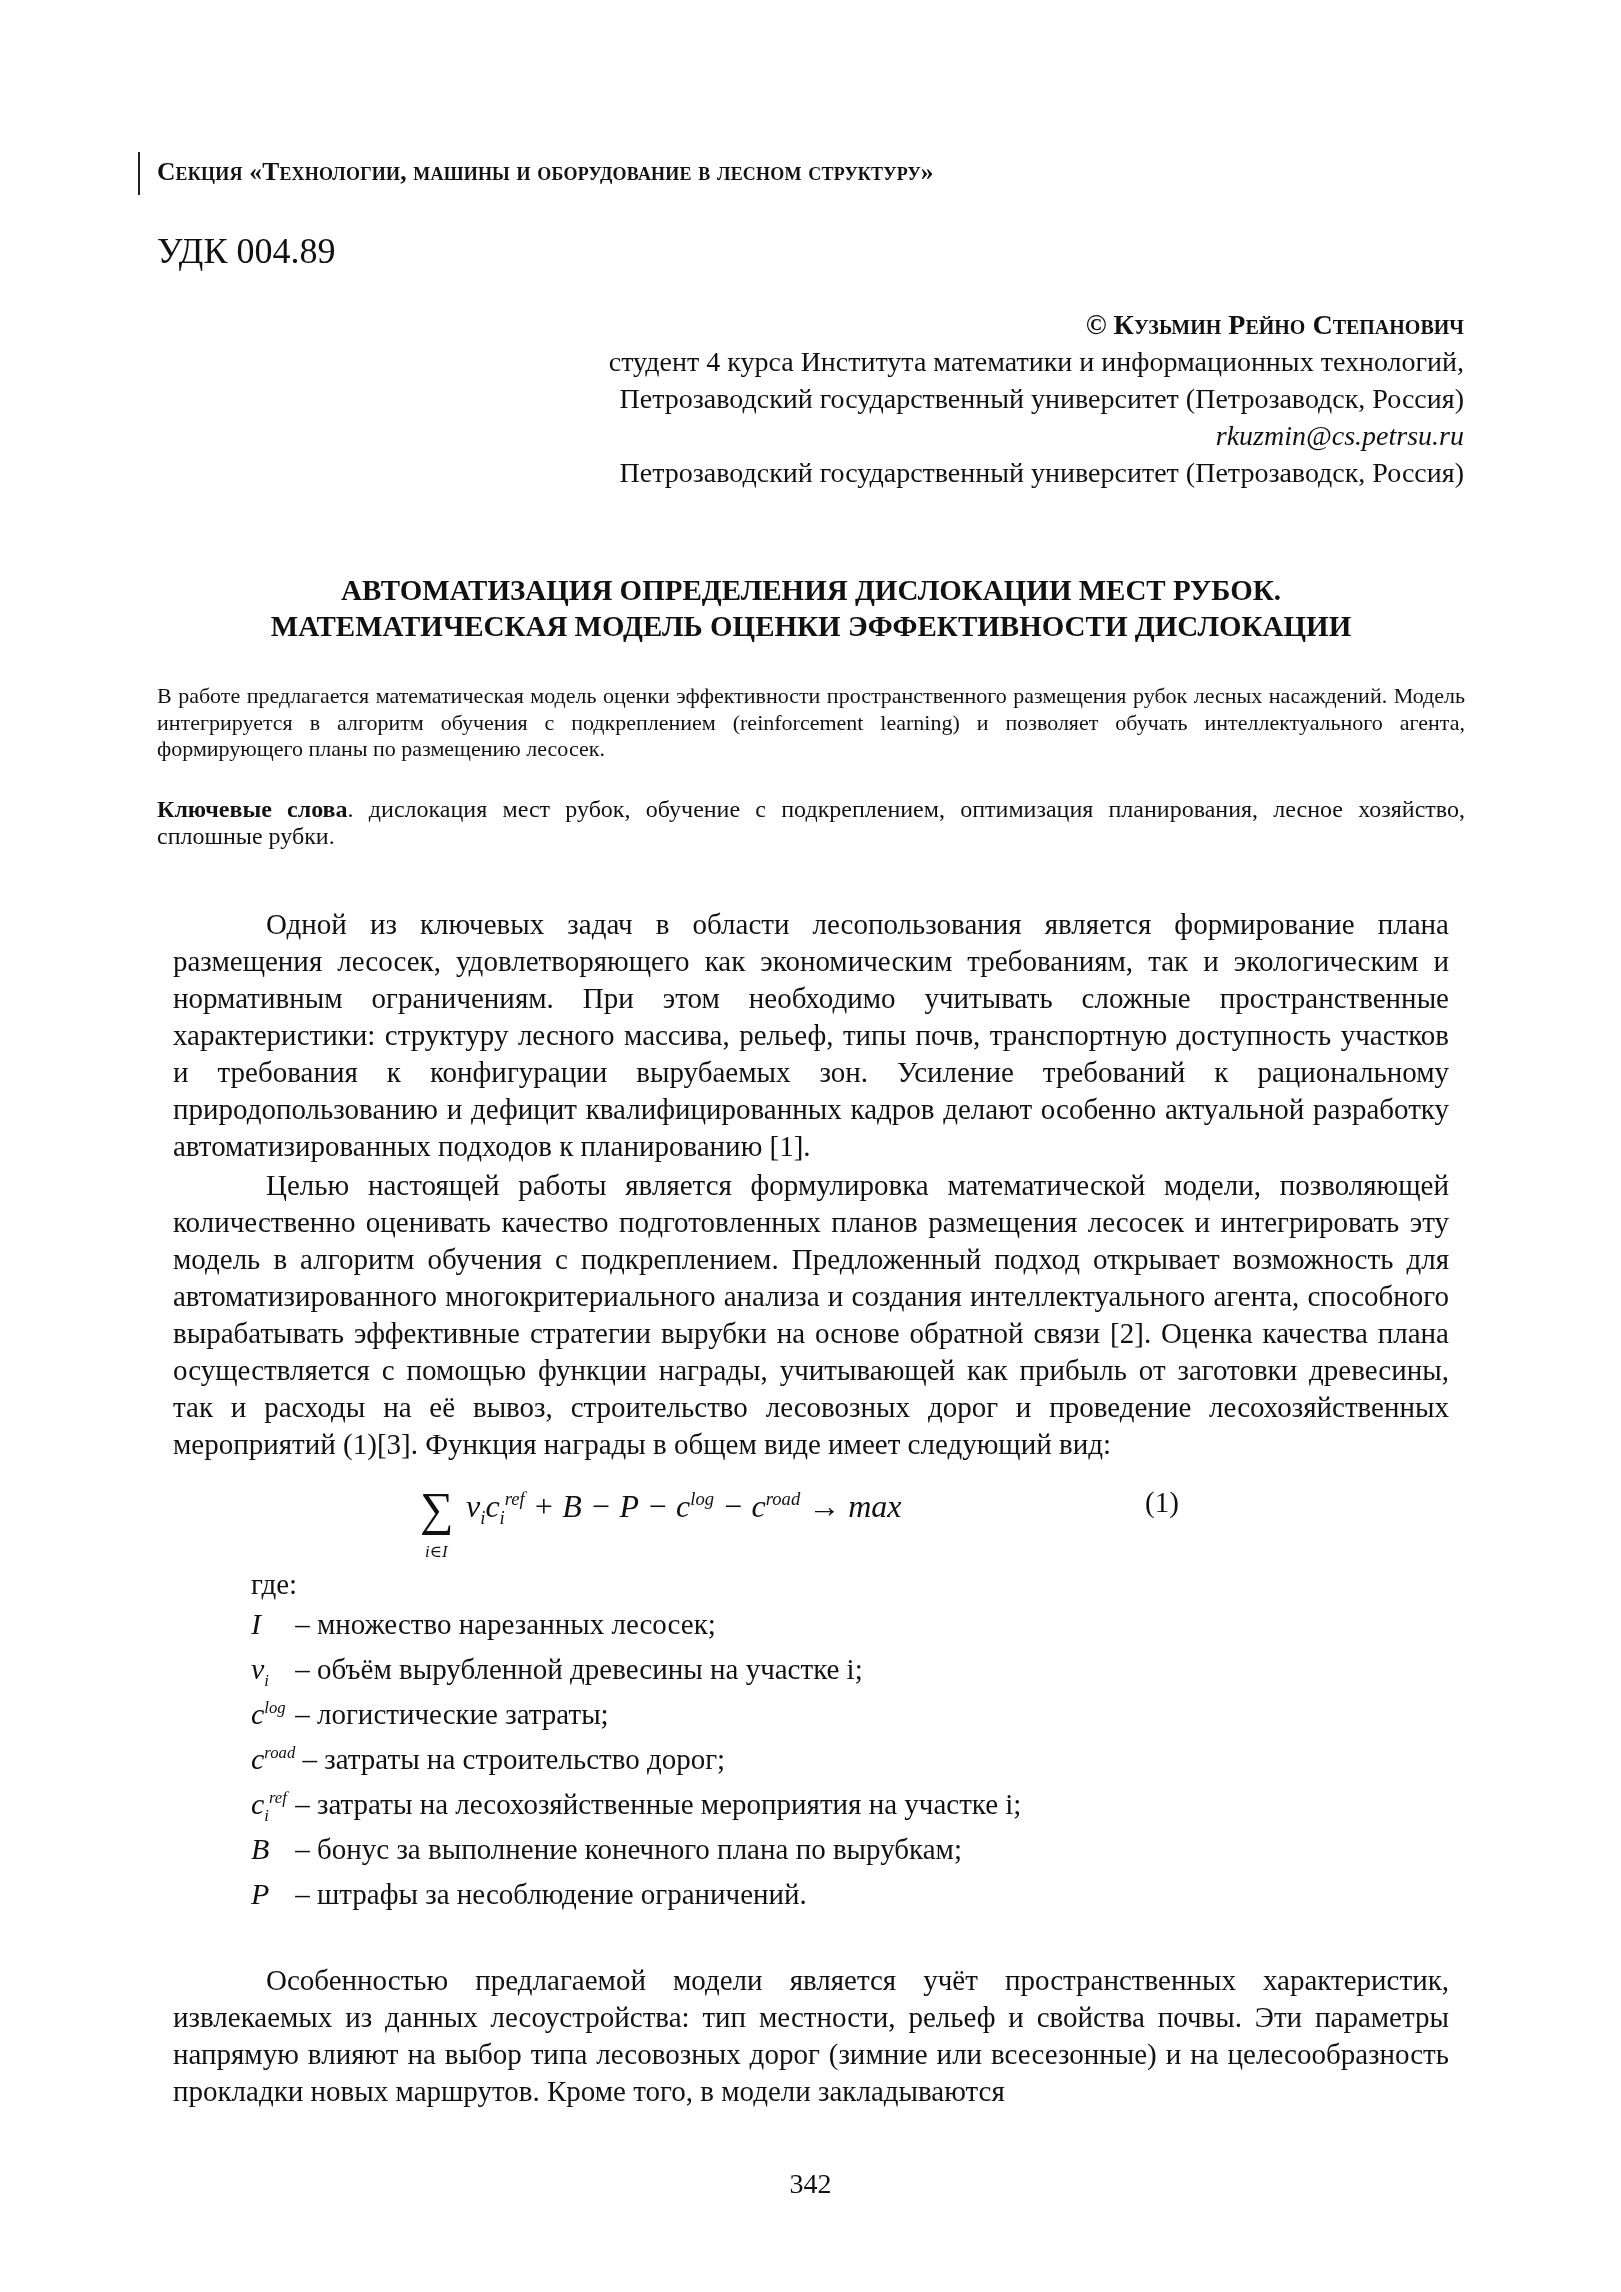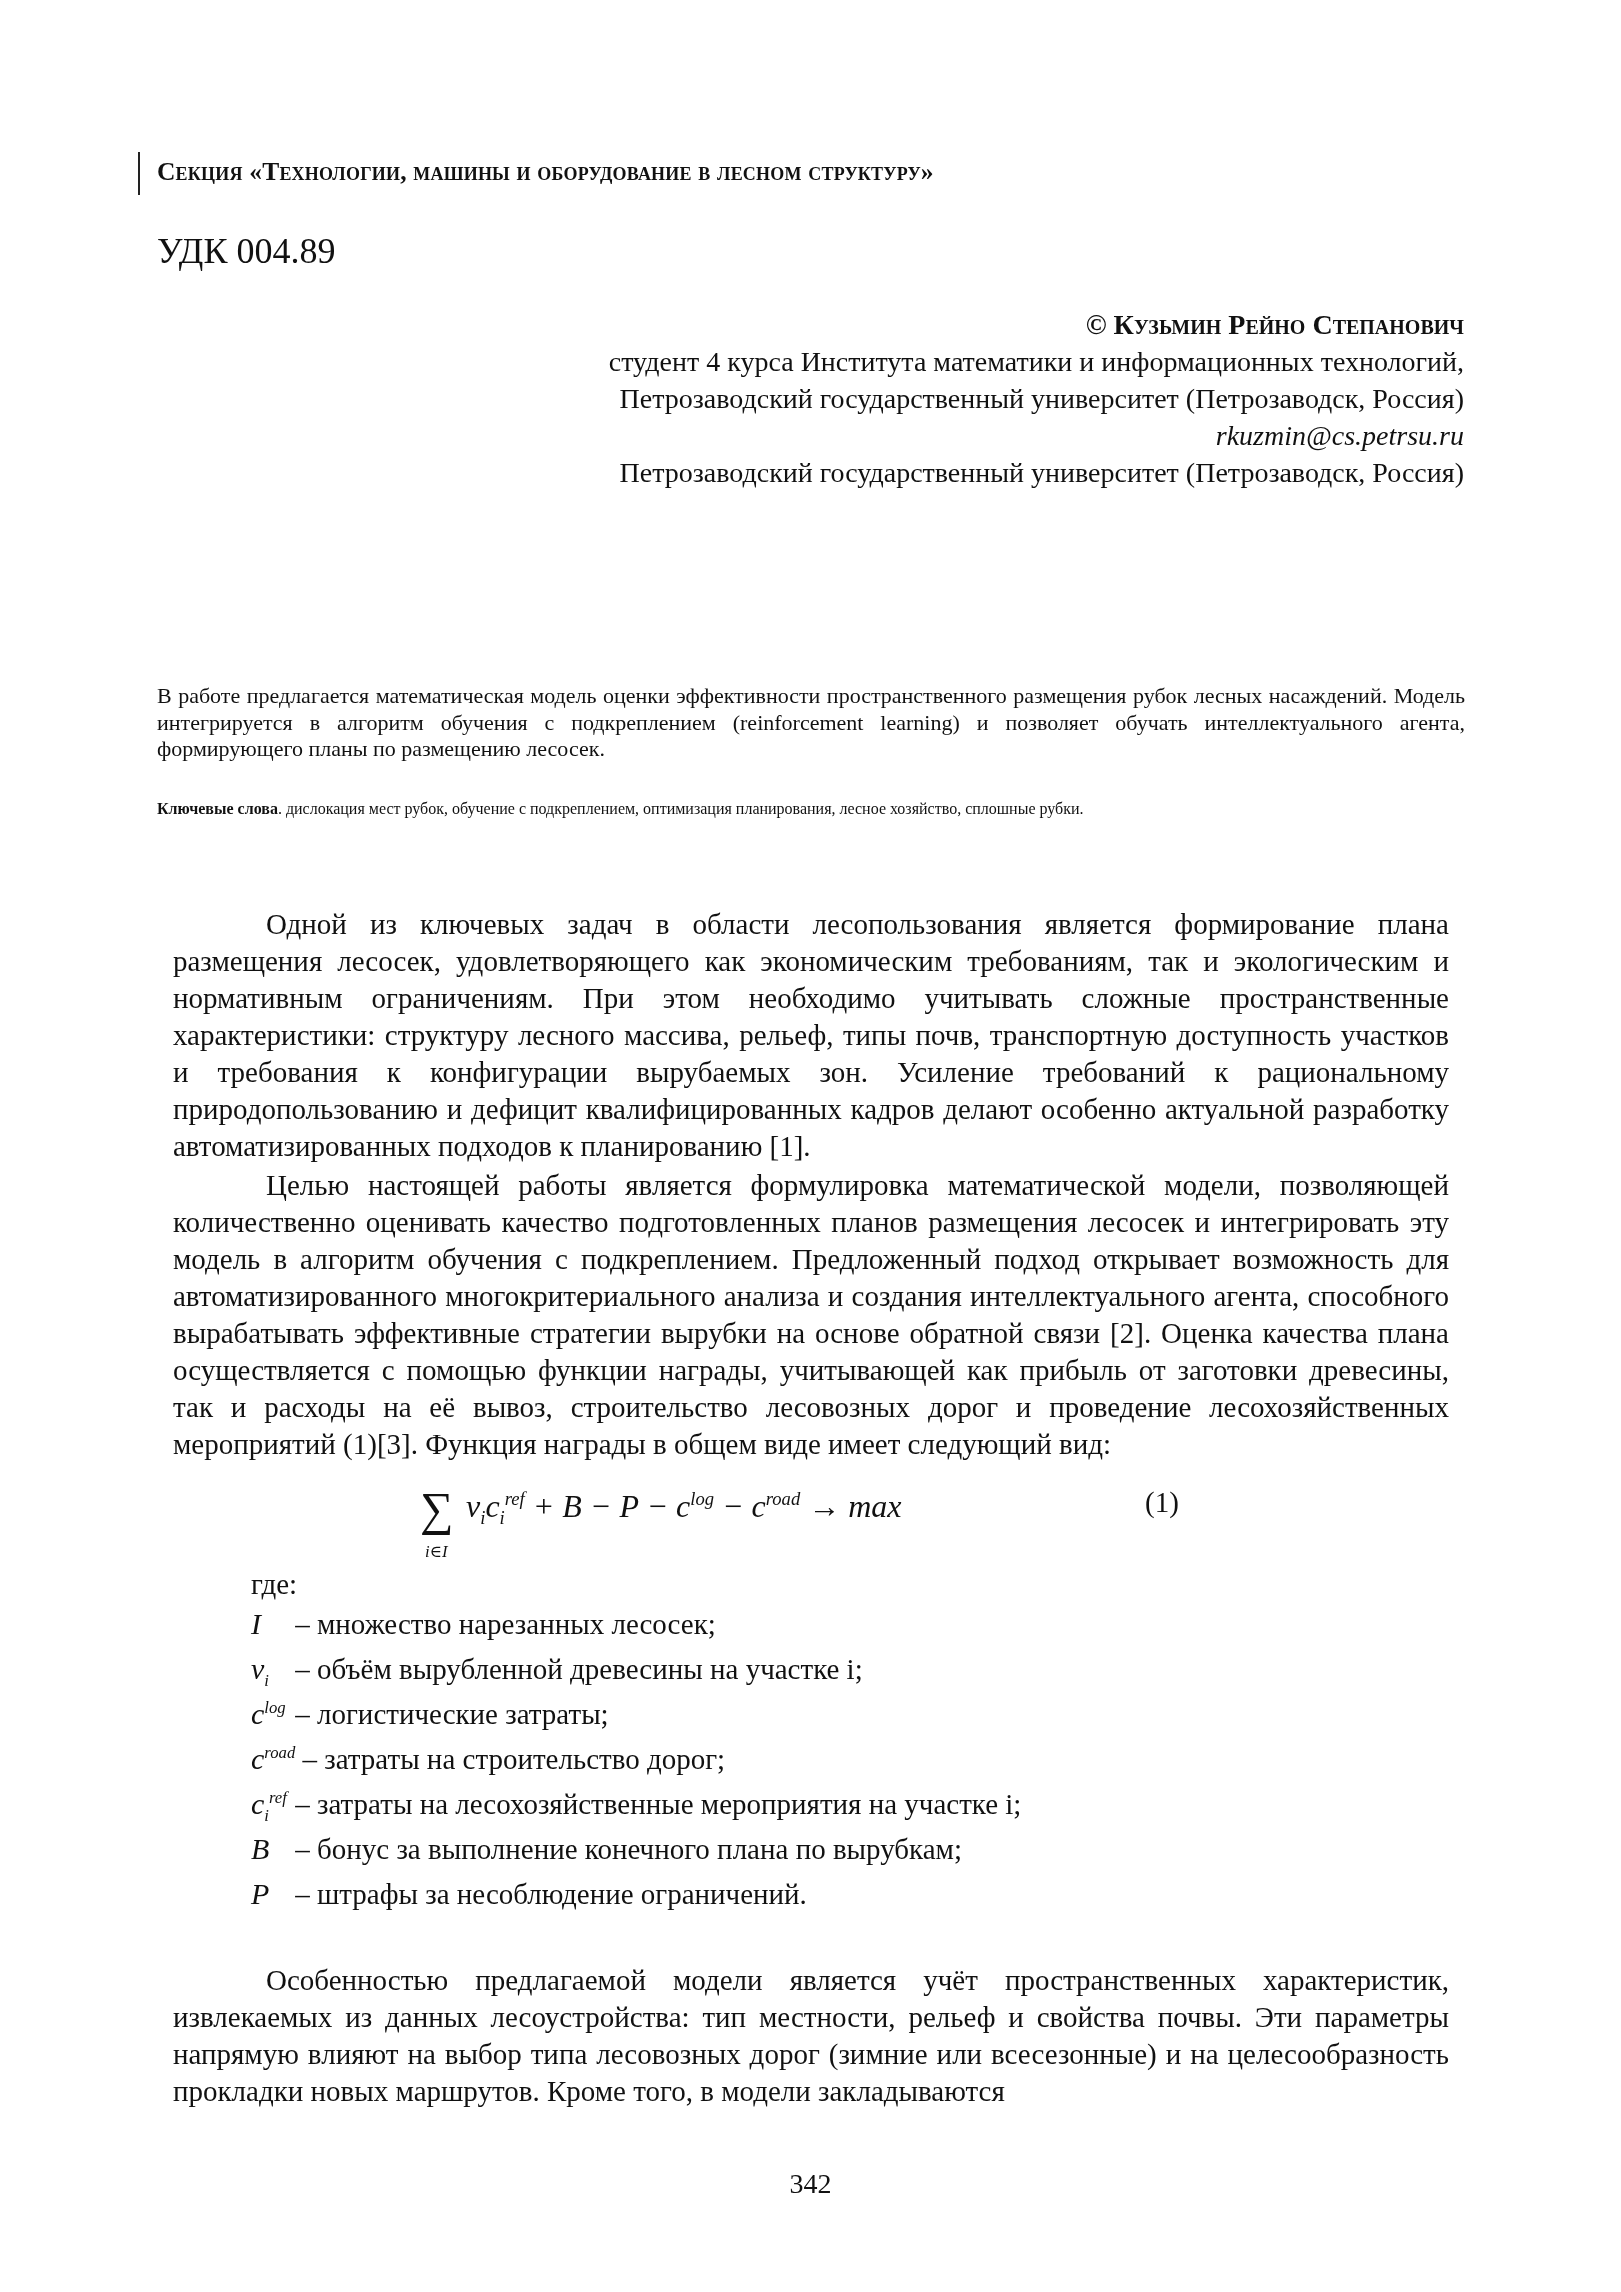--- a/index.html
+++ b/index.html
@@ -24,21 +24,21 @@
   .advisor-label { font-weight: bold; font-style: italic; }
   .title {
     position: absolute; left: 157px; width: 1308px; top: 572px; text-align: center;
     font-size: 29px; font-weight: bold; line-height: 36px;
   }
   .abstract {
     position: absolute; left: 157px; width: 1308px; top: 683px; font-size: 22px; line-height: 26.5px;
     text-align: justify;
   }
   .keywords {
-    position: absolute; left: 157px; width: 1308px; top: 796px; font-size: 16px; line-height: 26.5px;
+    position: absolute; left: 157px; width: 1308px; top: 796px; font-size: 24px; line-height: 26.5px;
     text-align: justify;
   }
   .keywords-label { font-weight: bold; }
   .body-text {
     position: absolute; left: 157px; width: 1308px; font-size: 29px; line-height: 37px;
     text-align: justify;
   }
   .body-text p { margin: 16px; text-indent: 93px; }
   .p1 { top: 890px; }
   .p2 { top: 1151px; }
@@ -72,20 +72,24 @@
   <div class="udk">УДК 004.89</div>
 
   <div class="author-block">
     <div class="author-name">© Кузьмин Рейно Степанович</div>
     <div>студент 4 курса Института математики и информационных технологий,</div>
     <div>Петрозаводский государственный университет (Петрозаводск, Россия)</div>
     <div class="email">rkuzmin@cs.petrsu.ru</div>
     <div>Петрозаводский государственный университет (Петрозаводск, Россия)</div>
   </div>
 
+  <div class="title">
+    <div>АВТОМАТИЗАЦИЯ ОПРЕДЕЛЕНИЯ ДИСЛОКАЦИИ МЕСТ РУБОК.</div>
+    <div>МАТЕМАТИЧЕСКАЯ МОДЕЛЬ ОЦЕНКИ ЭФФЕКТИВНОСТИ ДИСЛОКАЦИИ</div>
+  </div>
 
   <div class="abstract">В работе предлагается математическая модель оценки эффективности пространственного размещения рубок лесных насаждений. Модель интегрируется в алгоритм обучения с подкреплением (reinforcement learning) и позволяет обучать интеллектуального агента, формирующего планы по размещению лесосек.</div>
 
   <div class="keywords"><span class="keywords-label">Ключевые слова</span><span>. дислокация мест рубок, обучение с подкреплением, оптимизация планирования, лесное хозяйство, сплошные рубки.</span></div>
 
   <div class="body-text p1">
     <p>Одной из ключевых задач в области лесопользования является формирование плана размещения лесосек, удовлетворяющего как экономическим требованиям, так и экологическим и нормативным ограничениям. При этом необходимо учитывать сложные пространственные характеристики: структуру лесного массива, рельеф, типы почв, транспортную доступность участков и требования к конфигурации вырубаемых зон. Усиление требований к рациональному природопользованию и дефицит квалифицированных кадров делают особенно актуальной разработку автоматизированных подходов к планированию [1].</p>
   </div>
   <div class="body-text p2">
     <p>Целью настоящей работы является формулировка математической модели, позволяющей количественно оценивать качество подготовленных планов размещения лесосек и интегрировать эту модель в алгоритм обучения с подкреплением. Предложенный подход открывает возможность для автоматизированного многокритериального анализа и создания интеллектуального агента, способного вырабатывать эффективные стратегии вырубки на основе обратной связи [2]. Оценка качества плана осуществляется с помощью функции награды, учитывающей как прибыль от заготовки древесины, так и расходы на её вывоз, строительство лесовозных дорог и проведение лесохозяйственных мероприятий (1)[3]. Функция награды в общем виде имеет следующий вид:</p>

